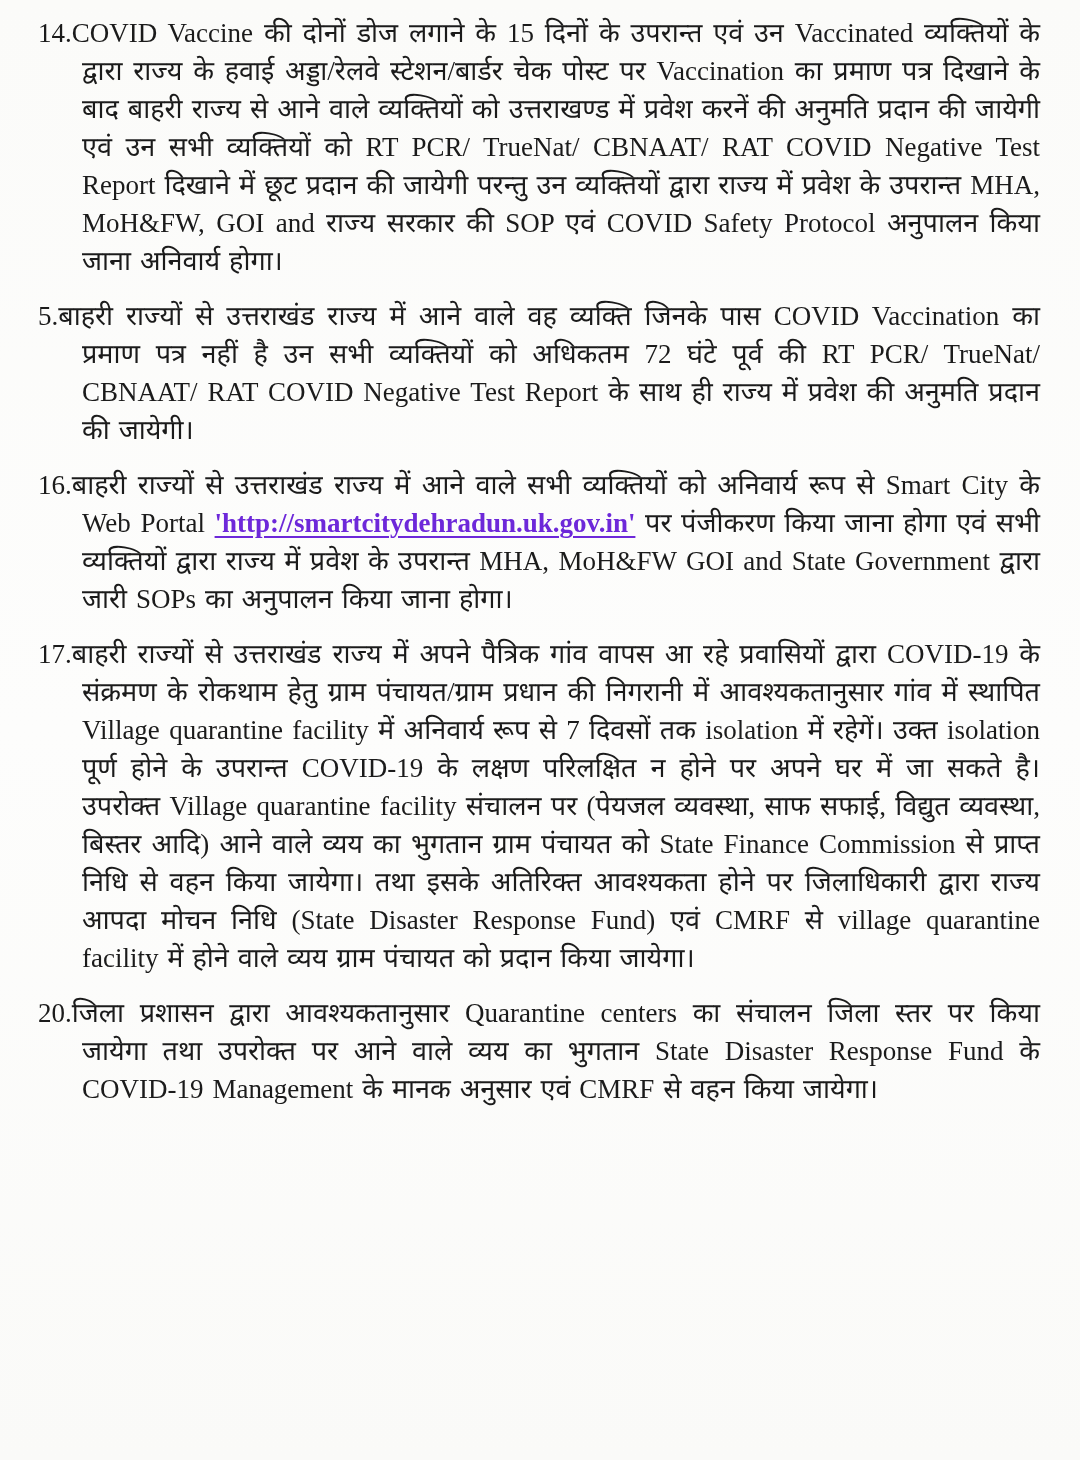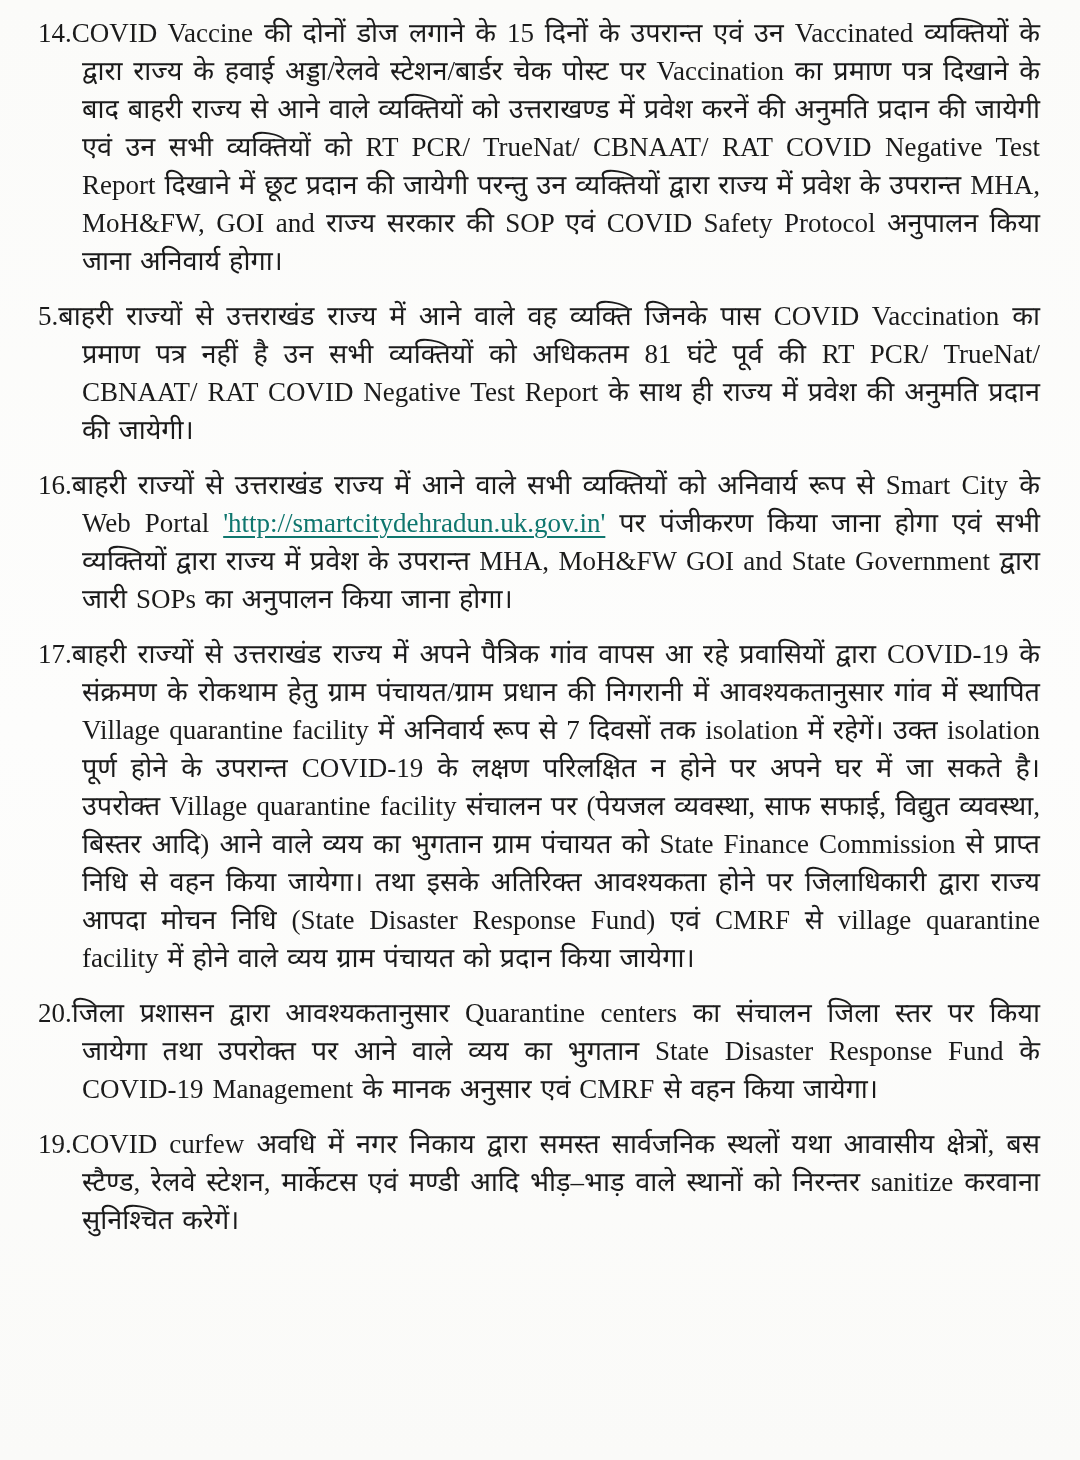--- a/index.html
+++ b/index.html
@@ -39,37 +39,36 @@
     margin-bottom: 0;
   }
   .num {
     display: inline;
   }
   .seg {
     display: inline;
   }
   .link {
     display: inline;
-    font-weight: normal;
+    font-weight: bold;
     text-decoration: underline;
     text-decoration-thickness: 2px;
     text-underline-offset: 4px;
-    color: #0f766e;
+    color: #6d28d9;
   }
 </style>
 </head>
 <body>
 
 <div class="page">
   <div class="list">
   <div class="item"><span class="num">14.</span><span><span class="seg">COVID Vaccine की दोनों डोज लगाने के 15 दिनों के उपरान्त एवं उन Vaccinated व्यक्तियों के द्वारा राज्य के हवाई अड्डा/रेलवे स्टेशन/बार्डर चेक पोस्ट पर Vaccination का प्रमाण पत्र दिखाने के बाद बाहरी राज्य से आने वाले व्यक्तियों को उत्तराखण्ड में प्रवेश करनें की अनुमति प्रदान की जायेगी एवं उन सभी व्यक्तियों को RT PCR/ TrueNat/ CBNAAT/ RAT COVID Negative Test Report दिखाने में छूट प्रदान की जायेगी परन्तु उन व्यक्तियों द्वारा राज्य में प्रवेश के उपरान्त MHA, MoH&amp;FW, GOI and राज्य सरकार की SOP एवं COVID Safety Protocol अनुपालन किया जाना अनिवार्य होगा।</span></span></div>
 
-  <div class="item"><span class="num">5.</span><span><span class="seg">बाहरी राज्यों से उत्तराखंड राज्य में आने वाले वह व्यक्ति जिनके पास COVID Vaccination का प्रमाण पत्र नहीं है उन सभी व्यक्तियों को अधिकतम 81 घंटे पूर्व की RT PCR/ TrueNat/ CBNAAT/ RAT COVID Negative Test Report के साथ ही राज्य में प्रवेश की अनुमति प्रदान की जायेगी।</span></span></div>
+  <div class="item"><span class="num">5.</span><span><span class="seg">बाहरी राज्यों से उत्तराखंड राज्य में आने वाले वह व्यक्ति जिनके पास COVID Vaccination का प्रमाण पत्र नहीं है उन सभी व्यक्तियों को अधिकतम 72 घंटे पूर्व की RT PCR/ TrueNat/ CBNAAT/ RAT COVID Negative Test Report के साथ ही राज्य में प्रवेश की अनुमति प्रदान की जायेगी।</span></span></div>
 
   <div class="item"><span class="num">16.</span><span><span class="seg">बाहरी राज्यों से उत्तराखंड राज्य में आने वाले सभी व्यक्तियों को अनिवार्य रूप से Smart City के Web Portal </span><span class="link">'http://smartcitydehradun.uk.gov.in'</span><span class="seg"> पर पंजीकरण किया जाना होगा एवं सभी व्यक्तियों द्वारा राज्य में प्रवेश के उपरान्त MHA, MoH&amp;FW  GOI and State Government द्वारा जारी SOPs का अनुपालन किया जाना होगा।</span></span></div>
 
   <div class="item"><span class="num">17.</span><span><span class="seg">बाहरी राज्यों से उत्तराखंड राज्य में अपने पैत्रिक गांव वापस आ रहे प्रवासियों द्वारा COVID-19 के संक्रमण के रोकथाम हेतु ग्राम पंचायत/ग्राम प्रधान की निगरानी में आवश्यकतानुसार गांव में स्थापित  Village quarantine facility में अनिवार्य रूप से 7 दिवसों तक isolation में रहेगें। उक्त isolation पूर्ण होने के उपरान्त COVID-19 के लक्षण परिलक्षित न होने पर अपने घर में जा सकते है। उपरोक्त Village quarantine facility संचालन पर (पेयजल व्यवस्था, साफ सफाई, विद्युत व्यवस्था, बिस्तर आदि) आने वाले व्यय का भुगतान ग्राम पंचायत को State Finance Commission से प्राप्त निधि से वहन किया जायेगा। तथा इसके अतिरिक्त आवश्यकता होने पर जिलाधिकारी द्वारा राज्य आपदा मोचन निधि (State Disaster Response Fund) एवं CMRF से village quarantine facility में होने वाले व्यय ग्राम पंचायत को प्रदान किया जायेगा।</span></span></div>
 
   <div class="item"><span class="num">20.</span><span><span class="seg">जिला प्रशासन द्वारा आवश्यकतानुसार Quarantine centers का संचालन जिला स्तर पर किया जायेगा तथा उपरोक्त पर आने वाले व्यय का भुगतान State Disaster Response Fund के COVID-19 Management के मानक अनुसार एवं CMRF से वहन किया जायेगा।</span></span></div>
 
-  <div class="item"><span class="num">19.</span><span><span class="seg">COVID curfew अवधि में नगर निकाय द्वारा समस्त सार्वजनिक स्थलों यथा आवासीय क्षेत्रों, बस स्टैण्ड, रेलवे स्टेशन, मार्केटस एवं मण्डी आदि भीड़–भाड़ वाले स्थानों को निरन्तर sanitize करवाना सुनिश्चित करेगें।</span></span></div>
 </div>
 </div>
 
 </body></html>

